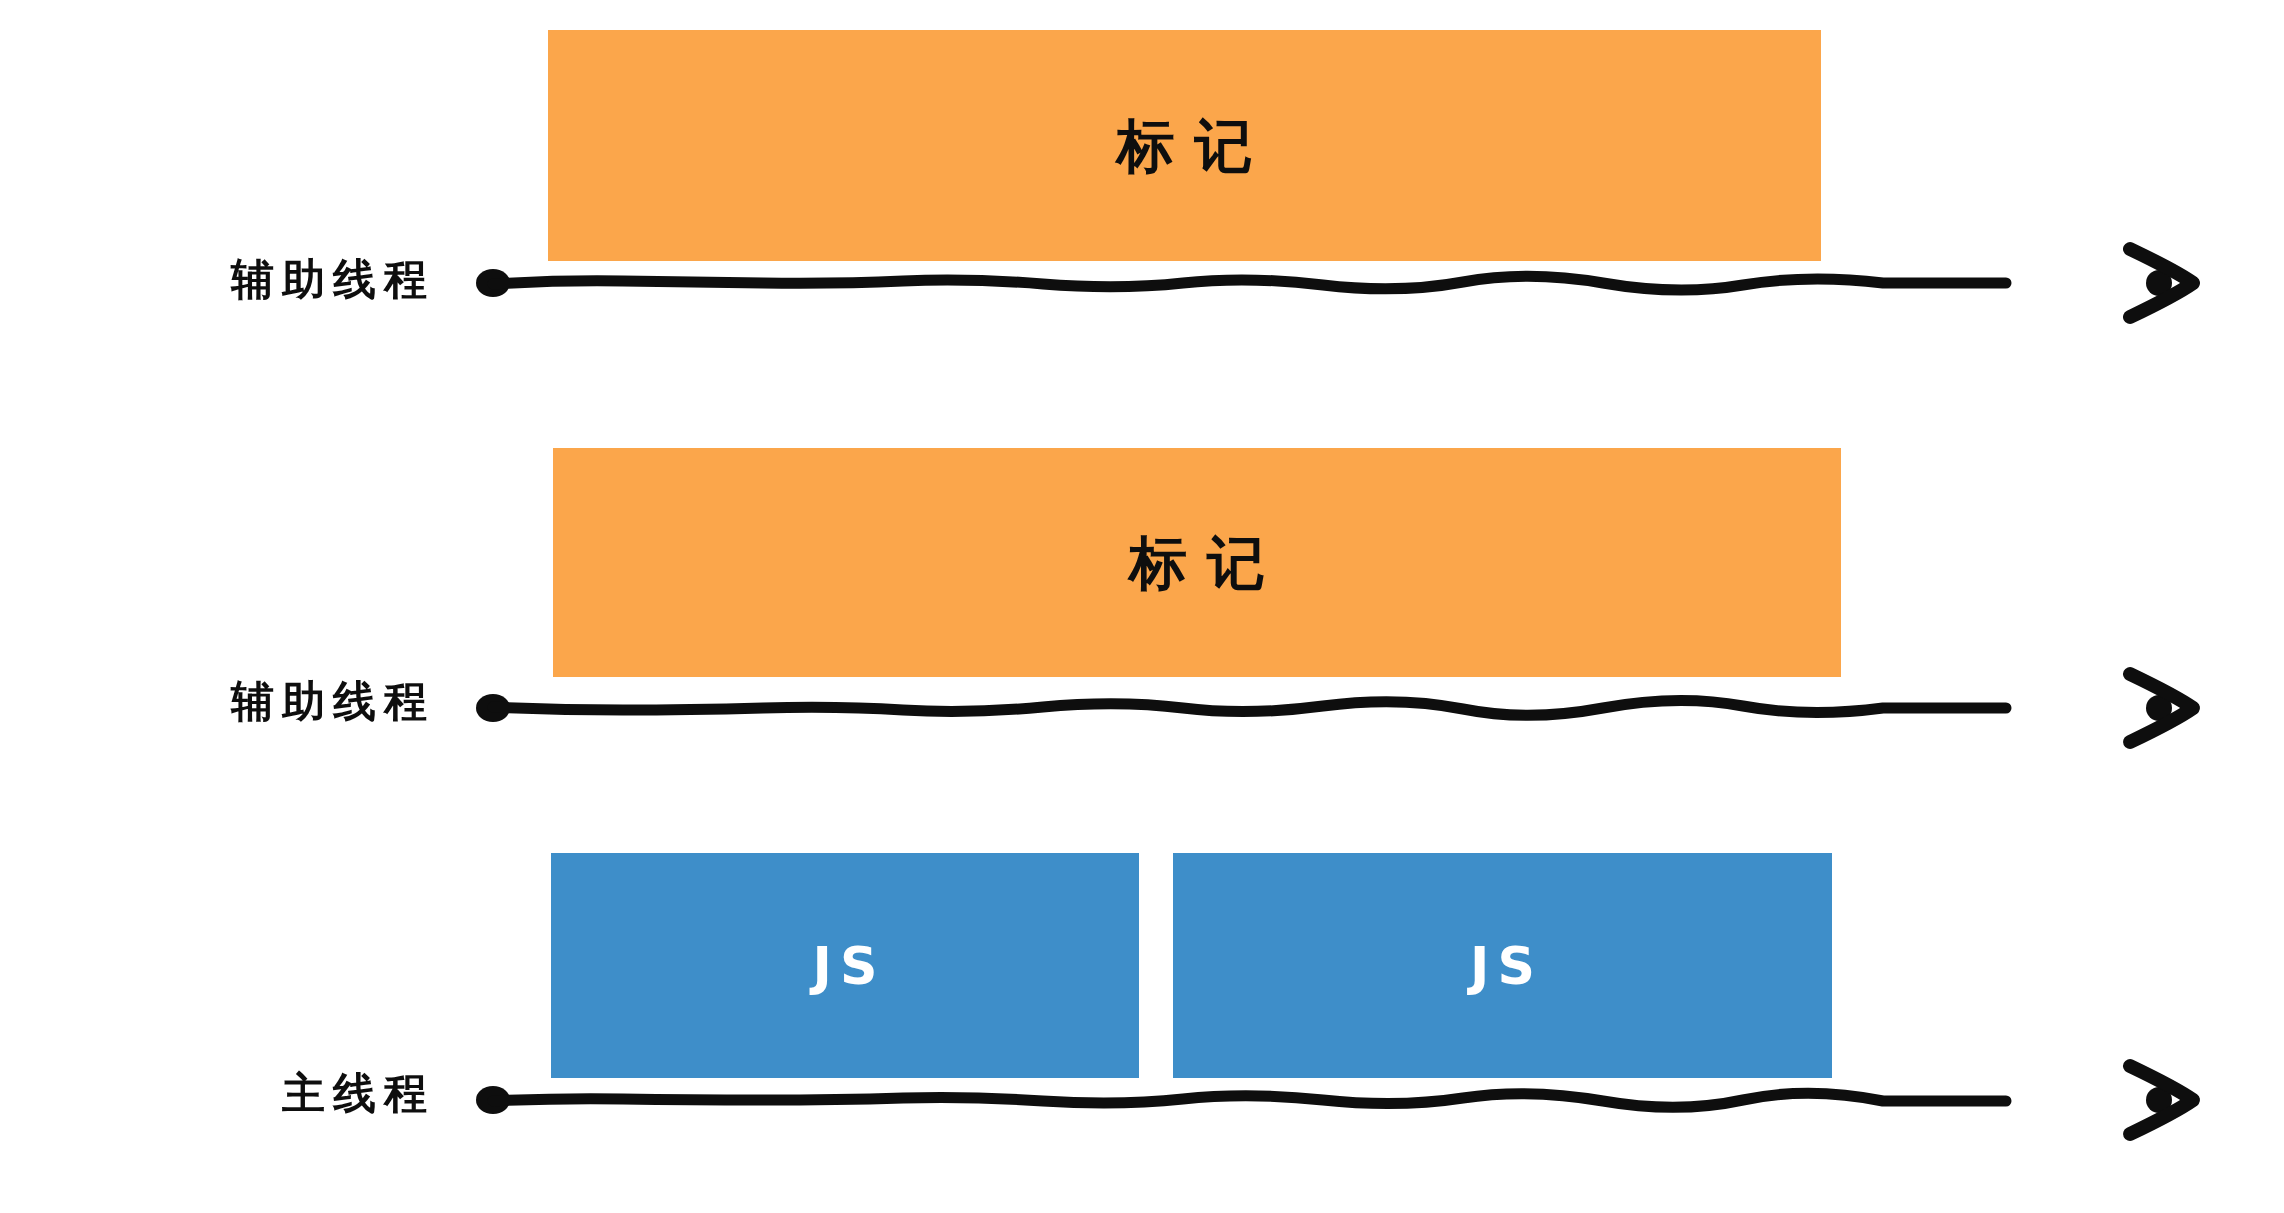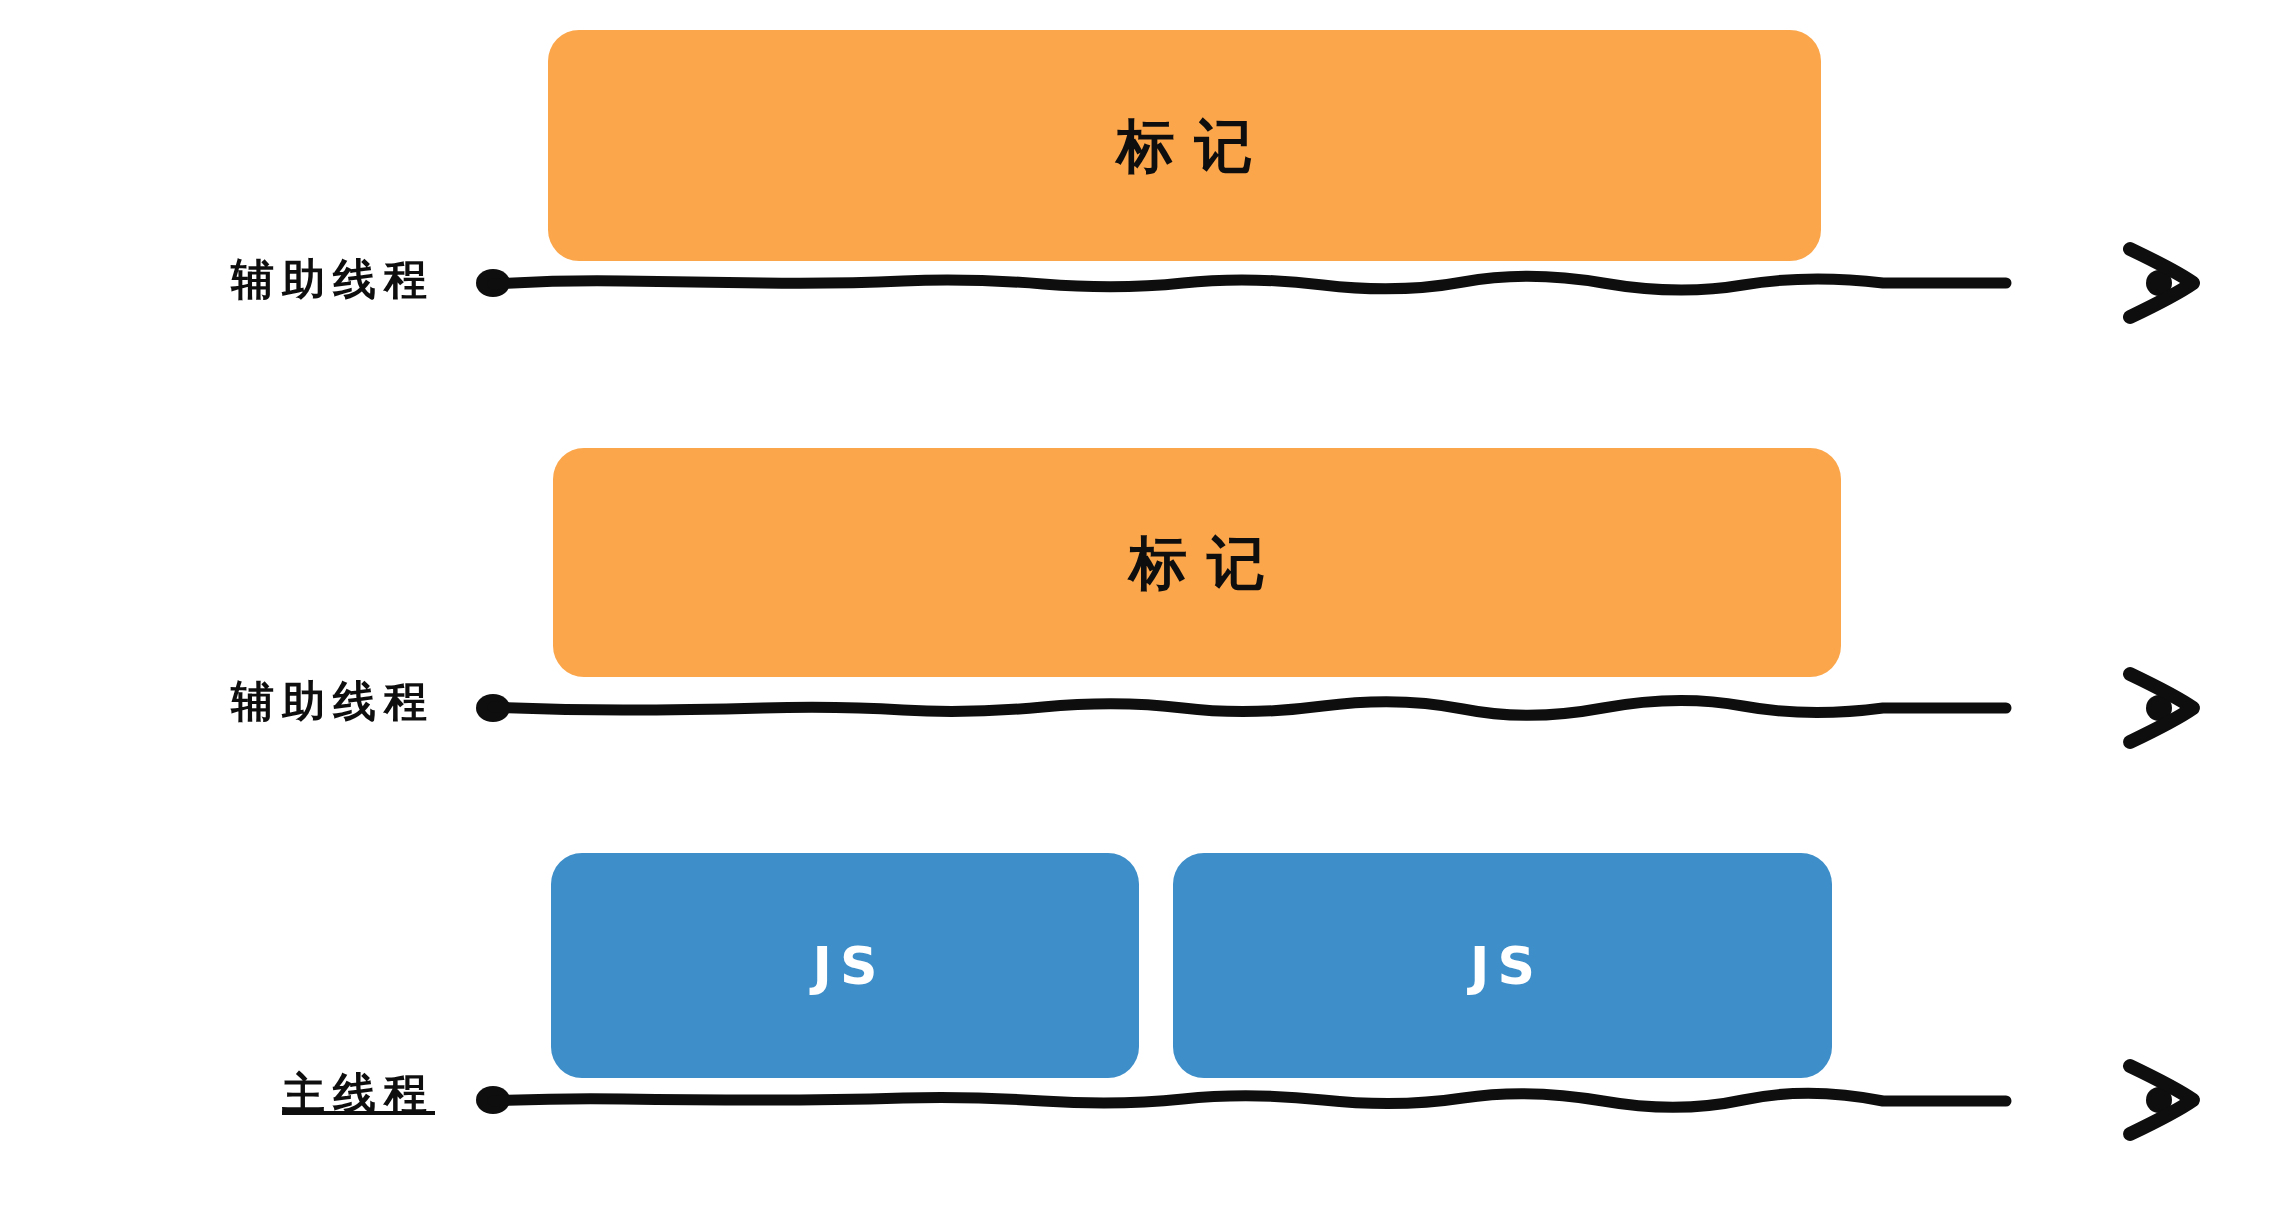--- a/index.html
+++ b/index.html
@@ -12,21 +12,21 @@
   
   .thread-label {
     position: absolute; left: 60px; width: 375px;
     text-align: right; font-size: 43px; font-weight: bold;
     color: var(--ink); letter-spacing: 8px; line-height: 1;
     white-space: nowrap;
   }
 
   
   .bar {
-    position: absolute; display: flex; align-items: center; justify-content: center; border-radius: 31px;
+    position: absolute; display: flex; align-items: center; justify-content: center;
   }
   .bar--mark { background: var(--mark); }
   .bar--js   { background: var(--js); }
   .bar-label {
     font-size: 58px; font-weight: bold; line-height: 1;
     letter-spacing: 20px; padding-left: 20px; white-space: nowrap;
   }
   .bar--mark .bar-label { color: var(--ink); }
   .bar--js .bar-label { color: var(--js-text); letter-spacing: 8px; padding-left: 8px; font-size: 52px; }
 
@@ -67,15 +67,15 @@
   </div>
   <div class="bar bar--js" style="left:1173px; top:853px; width:659px; height:225px;">
     <span class="bar-label">JS</span>
   </div>
   <svg class="timeline" style="top:1055px;" viewBox="0 0 1740 90">
     <ellipse class="arrow-fill" cx="23" cy="45" rx="17" ry="14"></ellipse>
     <path class="arrow-stroke" stroke-width="11" d="M23,46 q65,-3 130,-2 t140,1 t140,-2 t140,3 t140,-2 t140,1 t140,-2 t140,3 t140,-1 t140,1 q60,0 123,0"></path>
     <circle class="arrow-fill" cx="1689" cy="45" r="13"></circle>
     <path class="arrow-stroke" stroke-width="14" d="M1660,11 Q1706,33 1723,45 Q1706,57 1660,79"></path>
   </svg>
-  <div class="thread-label" style="top:1072px;text-decoration:underline;">主线程</div>
+  <div class="thread-label" style="top:1072px;">主线程</div>
 
 </div>
 
 </body></html>

